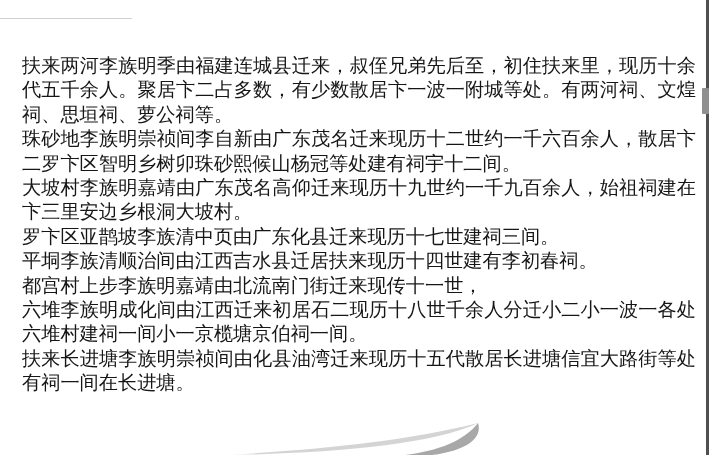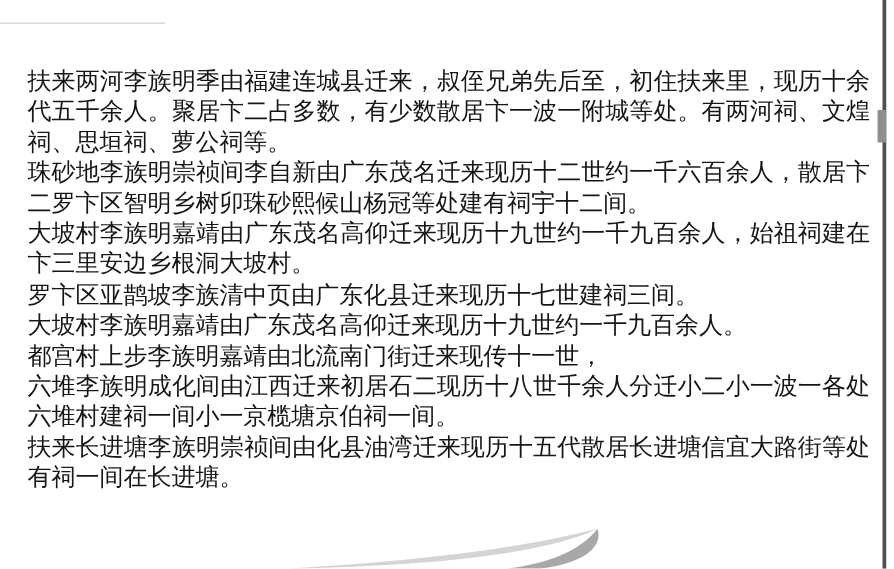--- a/index.html
+++ b/index.html
@@ -75,21 +75,21 @@
 
 <div class="page">
 
   <div class="artifact-line"></div>
 
   <div class="text-block">
     <p>扶来两河李族明季由福建连城县迁来，叔侄兄弟先后至，初住扶来里，现历十余代五千余人。聚居卞二占多数，有少数散居卞一波一附城等处。有两河祠、文煌祠、思垣祠、萝公祠等。</p>
     <p>珠砂地李族明崇祯间李自新由广东茂名迁来现历十二世约一千六百余人，散居卞二罗卞区智明乡树卯珠砂熙候山杨冠等处建有祠宇十二间。</p>
     <p>大坡村李族明嘉靖由广东茂名高仰迁来现历十九世约一千九百余人，始祖祠建在卞三里安边乡根洞大坡村。</p>
     <p>罗卞区亚鹊坡李族清中页由广东化县迁来现历十七世建祠三间。</p>
-    <p>大坡村李族明嘉靖由广东茂名高仰迁来现历十九世约一千九百余人。</p>
+    <p>平垌李族清顺治间由江西吉水县迁居扶来现历十四世建有李初春祠。</p>
     <p>都宫村上步李族明嘉靖由北流南门街迁来现传十一世，</p>
     <p>六堆李族明成化间由江西迁来初居石二现历十八世千余人分迁小二小一波一各处六堆村建祠一间小一京榄塘京伯祠一间。</p>
     <p>扶来长进塘李族明崇祯间由化县油湾迁来现历十五代散居长进塘信宜大路街等处有祠一间在长进塘。</p>
   </div>
 
   <svg class="swoosh" viewBox="0 0 340 40" xmlns="http://www.w3.org/2000/svg" aria-hidden="true">
     <path id="swoosh-light" d="M 50 40 C 140 34 222 27 298 8 C 252 30 152 38 50 40 Z" fill="#d4d4d4"></path>
     <path id="swoosh-dark" d="M 225 40 C 258 36 284 26 298 8 C 303 23 286 36 252 40 Z" fill="#a8a8a8"></path>
   </svg>
 

